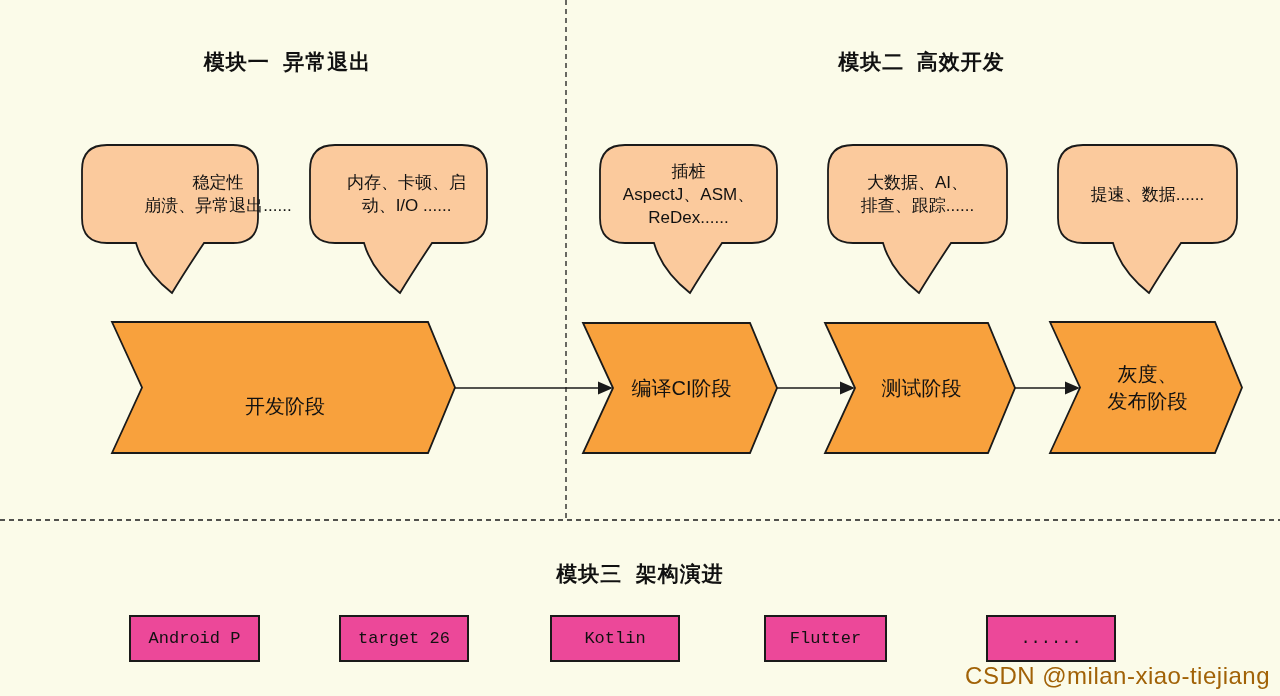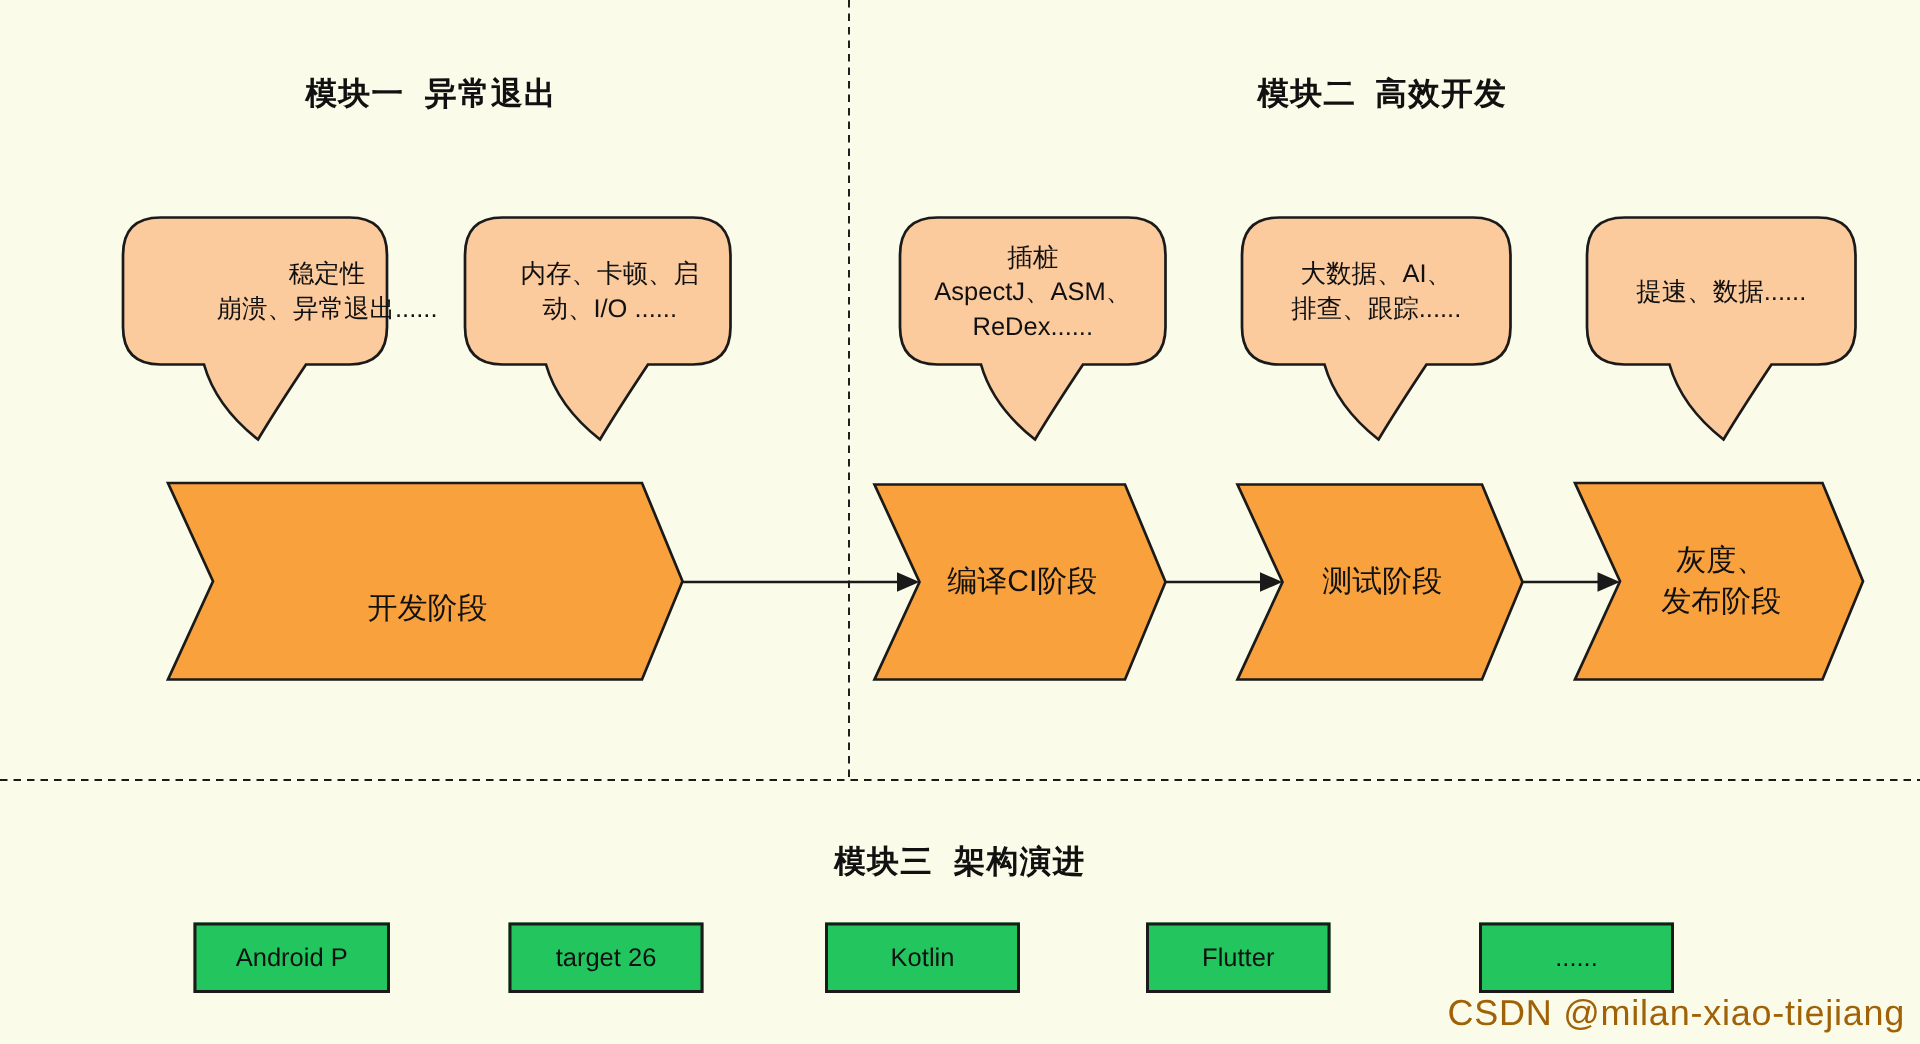--- a/index.html
+++ b/index.html
@@ -36,27 +36,28 @@
   }
   .stage-label {
     font-size: 20px;
     line-height: 27px;
   }
   .arch-box {
     position: absolute;
     top: 615px;
     height: 47px;
     box-sizing: border-box;
-    background: #22c55e;
+    background: #ec4899;
     border: 2px solid #1A1A1A;
     display: flex;
     align-items: center;
     justify-content: center;
     font-size: 17px;
     color: #111;
+    font-family: Liberation Mono, monospace;
   }
   .watermark {
     position: absolute;
     right: 10px;
     top: 662px;
     font-size: 24px;
     color: #a16207;
     letter-spacing: 0.5px;
   }
   .shape-bubble { fill: #FBCA9D; stroke: #1A1A1A; stroke-width: 1.8; }

